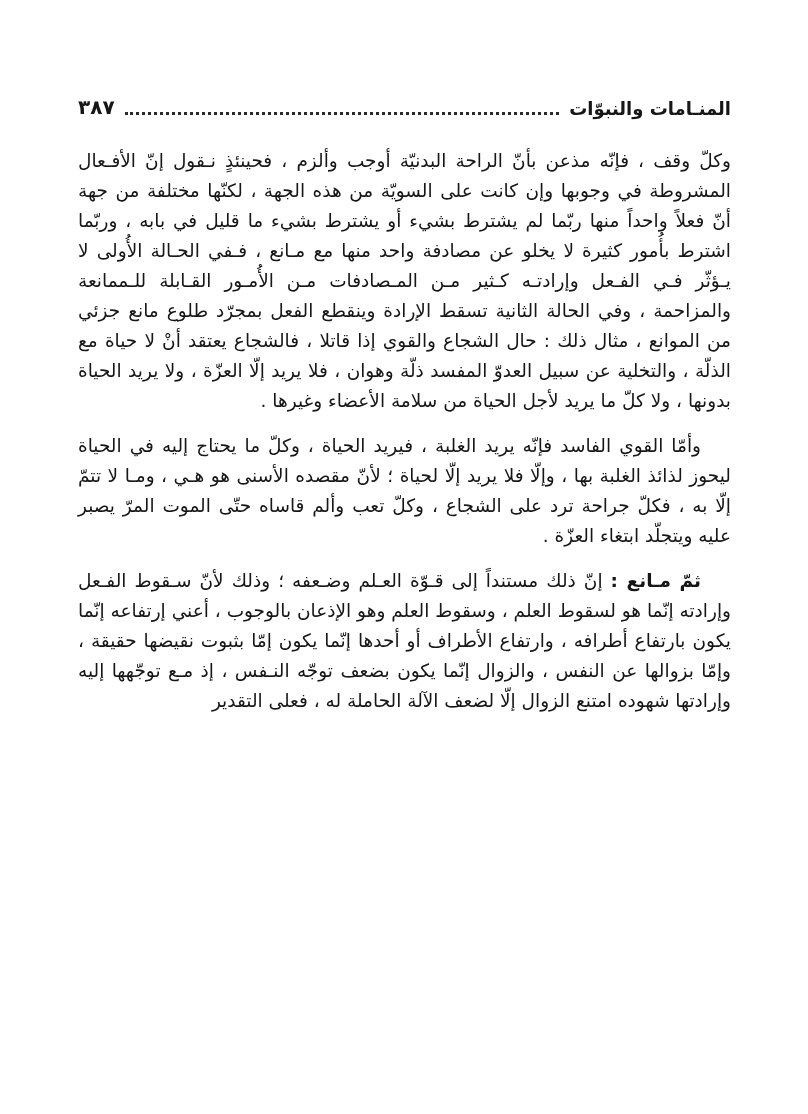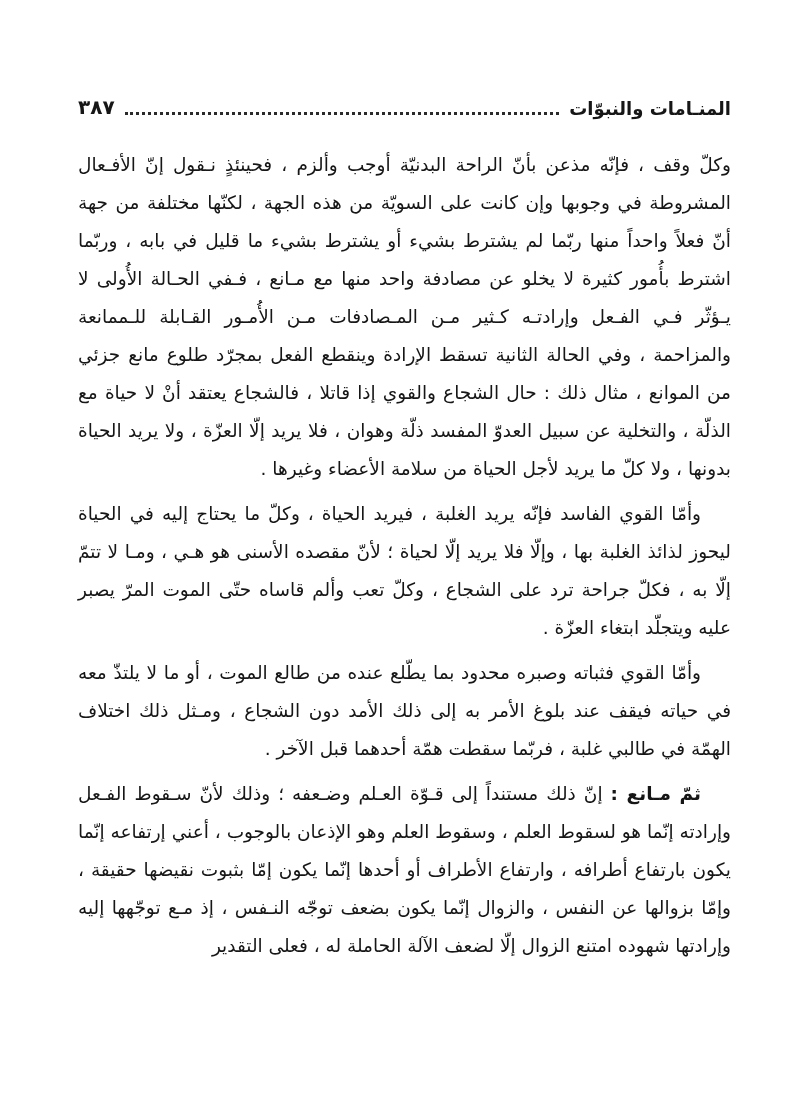--- a/index.html
+++ b/index.html
@@ -43,26 +43,26 @@
     flex: 0 0 auto;
     font-size: 20px;
     letter-spacing: 1px;
   }
   .body-text {
     margin-top: 24px;
   }
   .body-text p {
     margin: 0;
     font-size: 18.5px;
-    line-height: 38px;
+    line-height: 30px;
     text-align: justify;
     text-justify: inter-word;
   }
   .body-text p + p {
-    margin-top: 7px;
+    margin-top: 15px;
   }
   .body-text p.indent {
     text-indent: 30px;
   }
   .lead-bold {
     font-weight: bold;
   }
 </style>
 </head>
 <body>
@@ -71,20 +71,19 @@
 
   <div class="header">
     <span class="running-title">المنـامات والنبوّات</span>
     <span class="leader"></span>
     <span class="pagenum">٣٨٧</span>
   </div>
 
   <div class="body-text">
     <p class="flush">وكلّ وقف ، فإنّه مذعن بأنّ الراحة البدنيّة أوجب وألزم ، فحينئذٍ نـقول إنّ الأفـعال المشروطة في وجوبها وإن كانت على السويّة من هذه الجهة ، لكنّها مختلفة من جهة أنّ فعلاً واحداً منها ربّما لم يشترط بشيء أو يشترط بشيء ما قليل في بابه ، وربّما اشترط بأُمور كثيرة لا يخلو عن مصادفة واحد منها مع مـانع ، فـفي الحـالة الأُولى لا يـؤثّر فـي الفـعل وإرادتـه كـثير مـن المـصادفات مـن الأُمـور القـابلة للـممانعة والمزاحمة ، وفي الحالة الثانية تسقط الإرادة وينقطع الفعل بمجرّد طلوع مانع جزئي من الموانع ، مثال ذلك : حال الشجاع والقوي إذا قاتلا ، فالشجاع يعتقد أنْ لا حياة مع الذلّة ، والتخلية عن سبيل العدوّ المفسد ذلّة وهوان ، فلا يريد إلّا العزّة ، ولا يريد الحياة بدونها ، ولا كلّ ما يريد لأجل الحياة من سلامة الأعضاء وغيرها .</p>
     <p class="indent">وأمّا القوي الفاسد فإنّه يريد الغلبة ، فيريد الحياة ، وكلّ ما يحتاج إليه في الحياة ليحوز لذائذ الغلبة بها ، وإلّا فلا يريد إلّا لحياة ؛ لأنّ مقصده الأسنى هو هـي ، ومـا لا تتمّ إلّا به ، فكلّ جراحة ترد على الشجاع ، وكلّ تعب وألم قاساه حتّى الموت المرّ يصبر عليه ويتجلّد ابتغاء العزّة .</p>
-    <p class="indent">وأمّا القوي فثباته وصبره محدود بما يطّلع عنده من طالع الموت ، أو ما لا يلتذّ معه في حياته فيقف عند بلوغ الأمر به إلى ذلك الأمد دون الشجاع ، ومـثل ذلك اختلاف الهمّة في طالبي غلبة ، فربّما سقطت همّة أحدهما قبل الآخر .</p>
     <p class="indent">
       <span class="lead-bold">ثمّ مـانع :</span>
       <span>إنّ ذلك مستنداً إلى قـوّة العـلم وضـعفه ؛ وذلك لأنّ سـقوط الفـعل وإرادته إنّما هو لسقوط العلم ، وسقوط العلم وهو الإذعان بالوجوب ، أعني إرتفاعه إنّما يكون بارتفاع أطرافه ، وارتفاع الأطراف أو أحدها إنّما يكون إمّا بثبوت نقيضها حقيقة ، وإمّا بزوالها عن النفس ، والزوال إنّما يكون بضعف توجّه النـفس ، إذ مـع توجّهها إليه وإرادتها شهوده امتنع الزوال إلّا لضعف الآلة الحاملة له ، فعلى التقدير</span>
     </p>
   </div>
 
 </div>
 
 </body></html>

